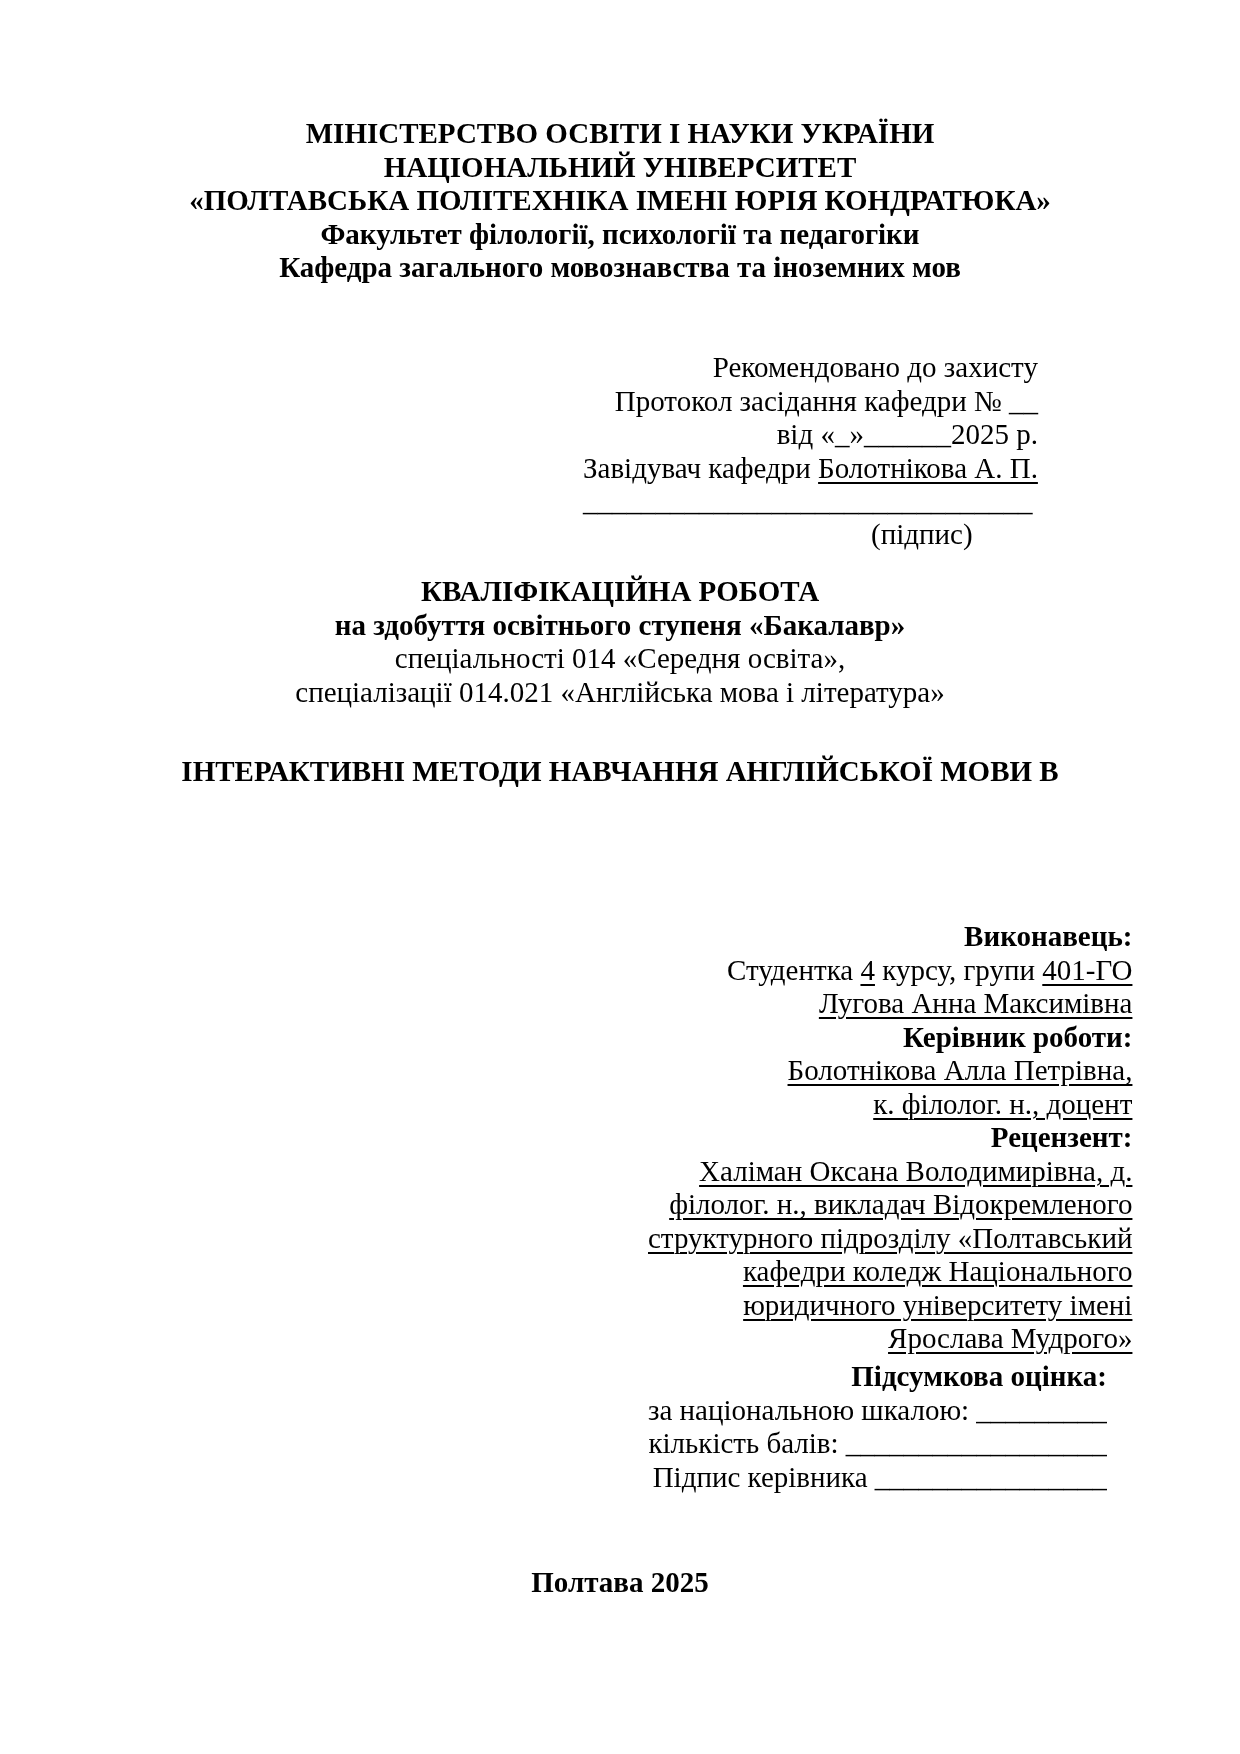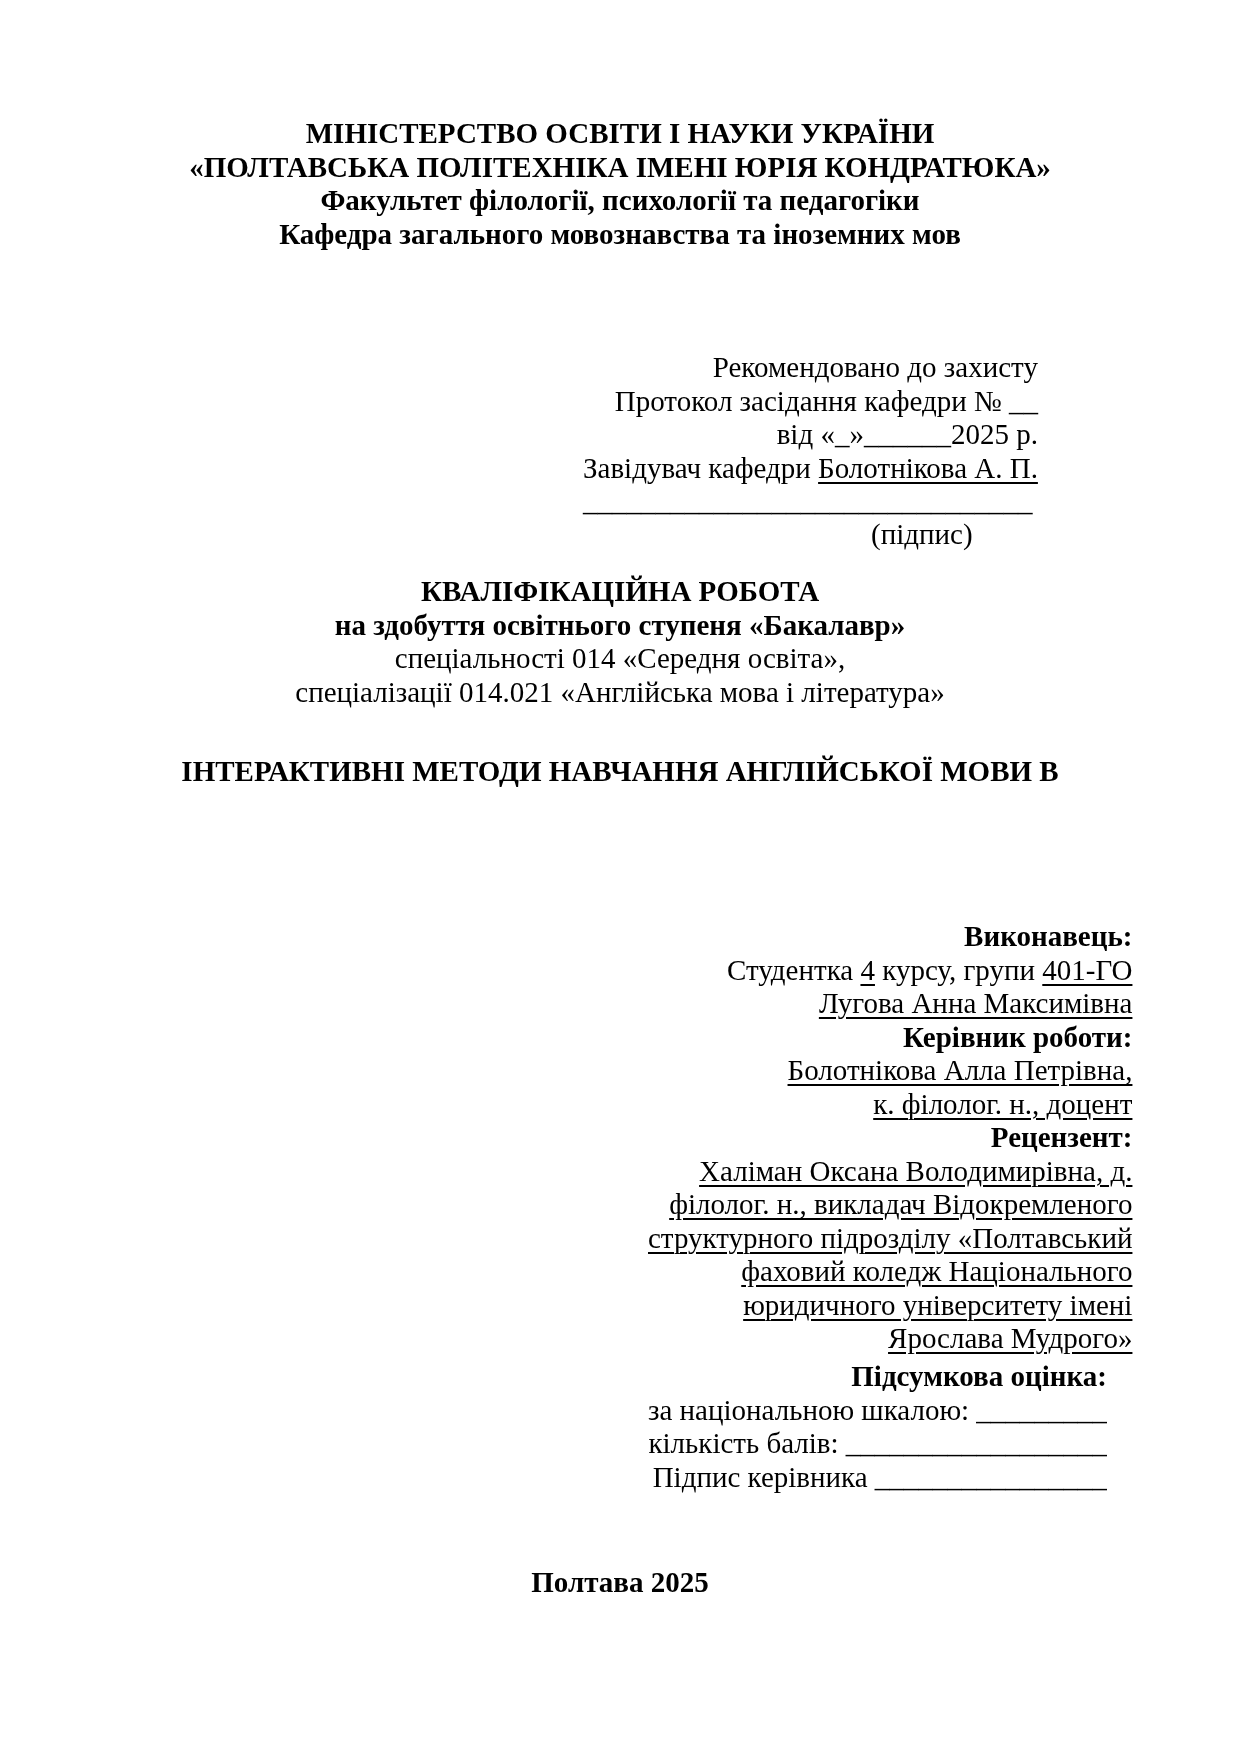--- a/index.html
+++ b/index.html
@@ -17,20 +17,21 @@
   .u{text-decoration:underline;text-decoration-thickness:2px;text-underline-offset:4px;}
   .line{min-height:33.5px;}
 </style>
 </head>
 <body>
 
 <div class="page" style="background: rgb(255, 255, 255); color: rgb(0, 0, 0);">
 
   <div class="block center" style="top:117px">
       <div class="line"><span class="b">МІНІСТЕРСТВО ОСВІТИ І НАУКИ УКРАЇНИ</span></div>
+      <div class="line"><span class="b">НАЦІОНАЛЬНИЙ УНІВЕРСИТЕТ</span></div>
       <div class="line"><span class="b">«ПОЛТАВСЬКА ПОЛІТЕХНІКА ІМЕНІ ЮРІЯ КОНДРАТЮКА»</span></div>
       <div class="line"><span class="b">Факультет філології, психології та педагогіки</span></div>
       <div class="line"><span class="b">Кафедра загального мовознавства та іноземних мов</span></div>
     </div>
 
   <div class="block" style="top:351px;left:583px">
       <div class="line"><span>Рекомендовано до захисту</span></div>
       <div class="line"><span>Протокол засідання кафедри № __</span></div>
       <div class="line"><span>від «_»______2025 р.</span></div>
       <div class="line"><span>Завідувач кафедри </span><span class="u">Болотнікова А. П.</span></div>
@@ -55,21 +56,21 @@
       <div class="line"><span class="b">Виконавець:</span></div>
       <div class="line"><span>Студентка </span><span class="u">4</span><span> курсу, групи </span><span class="u">401-ГО</span></div>
       <div class="line"><span class="u">Лугова Анна Максимівна</span></div>
       <div class="line"><span class="b">Керівник роботи:</span></div>
       <div class="line"><span class="u">Болотнікова Алла Петрівна,</span></div>
       <div class="line"><span class="u">к. філолог. н., доцент</span></div>
       <div class="line"><span class="b">Рецензент:</span></div>
       <div class="line"><span class="u">Халіман Оксана Володимирівна, д.</span></div>
       <div class="line"><span class="u">філолог. н., викладач Відокремленого</span></div>
       <div class="line"><span class="u">структурного підрозділу «Полтавський</span></div>
-      <div class="line"><span class="u">фаховий коледж Національного</span></div>
+      <div class="line"><span class="u">кафедри коледж Національного</span></div>
       <div class="line"><span class="u">юридичного університету імені</span></div>
       <div class="line"><span class="u">Ярослава Мудрого»</span></div>
     </div>
 
   <div class="block" style="top:1360px;left:648px">
       <div class="line"><span class="b">Підсумкова оцінка:</span></div>
       <div class="line"><span>за національною шкалою: _________</span></div>
       <div class="line"><span>кількість балів: __________________</span></div>
       <div class="line"><span>Підпис керівника ________________</span></div>
     </div>

